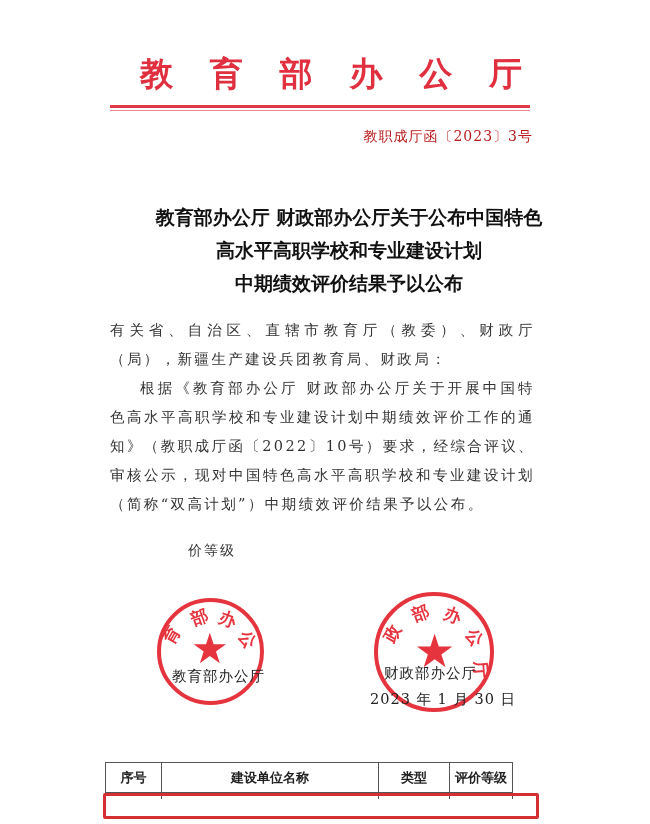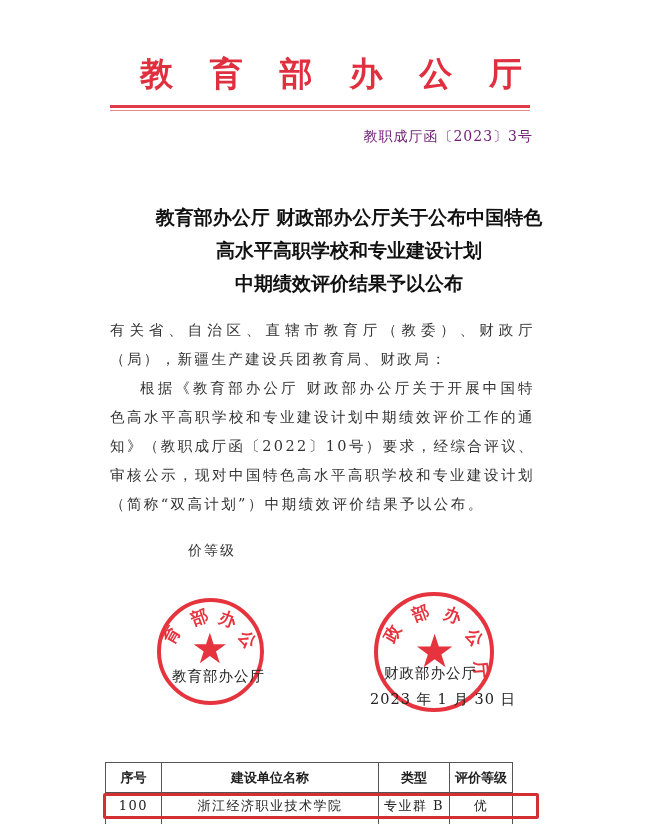--- a/index.html
+++ b/index.html
@@ -10,21 +10,21 @@
     position: absolute; left: 110px; top: 50px; width: 440px; height: 48px;
     display: flex; justify-content: space-between; align-items: center;
     padding: 0 28px 0 30px;
     color: #e0303f; font-size: 33px; font-weight: bold; letter-spacing: 0;
     font-family: "DejaVu Serif", serif;
   }
   .rule-thick { position: absolute; left: 110px; top: 105px; width: 420px; height: 3px; background: #e23a48; }
   .rule-thin { position: absolute; left: 110px; top: 110px; width: 420px; height: 1px; background: #e88a92; }
 
   .docnum {
-    position: absolute; right: 117px; top: 128px; font-size: 14px; color: #701a75; letter-spacing: 1px;
+    position: absolute; right: 117px; top: 128px; font-size: 14px; color: #b91c1c; letter-spacing: 1px;
   }
 
   .title {
     position: absolute; left: 0; width: 650px; text-align: center;
     font-size: 19px; font-weight: bold; color: #111; font-family: "DejaVu Sans", sans-serif; padding-left: 48px;
   }
   .t1 { top: 205px; }
   .t2 { top: 238px; }
   .t3 { top: 271px; }
 
@@ -120,26 +120,20 @@
 <div class="date">2023 年 1 月 30 日</div>
 
 <table class="tbl">
   <tbody>
       <tr>
     <th class="c1">序号</th>
     <th class="c2">建设单位名称</th>
     <th class="c3">类型</th>
     <th class="c4">评价等级</th>
   </tr>
-  <tr class="data">
-    <td>100</td>
-    <td>浙江经济职业技术学院</td>
-    <td>专业群 B</td>
-    <td>优</td>
-  </tr>
   <tr class="stub">
     <td></td>
     <td></td>
     <td></td>
     <td></td>
   </tr>
 </tbody>
   </table>
 <div class="highlight"></div>
 

